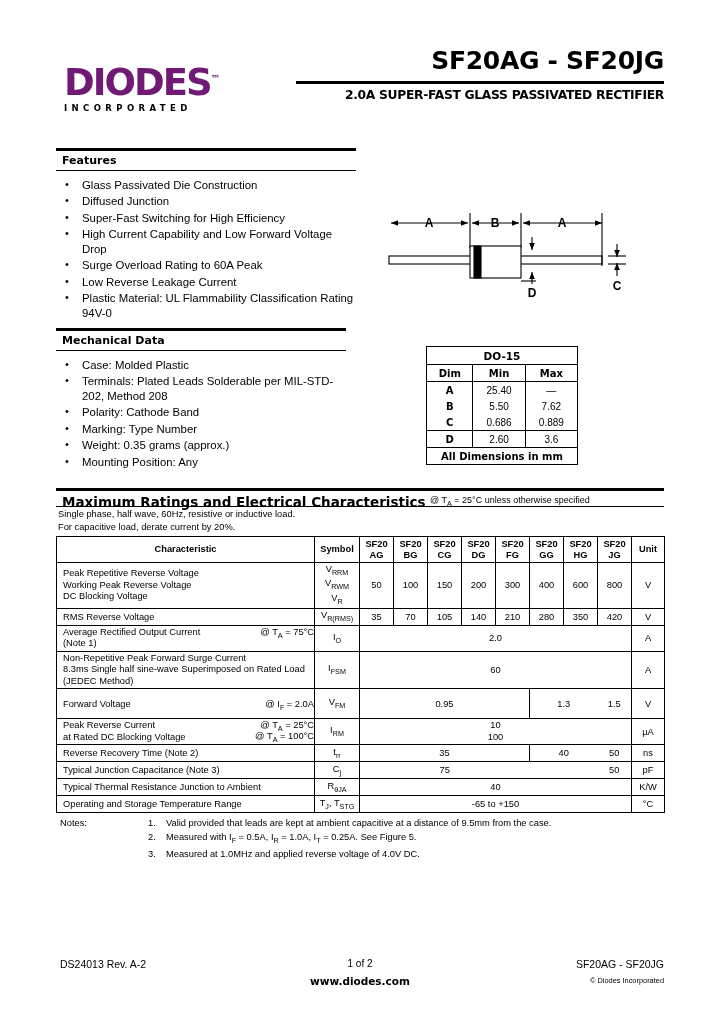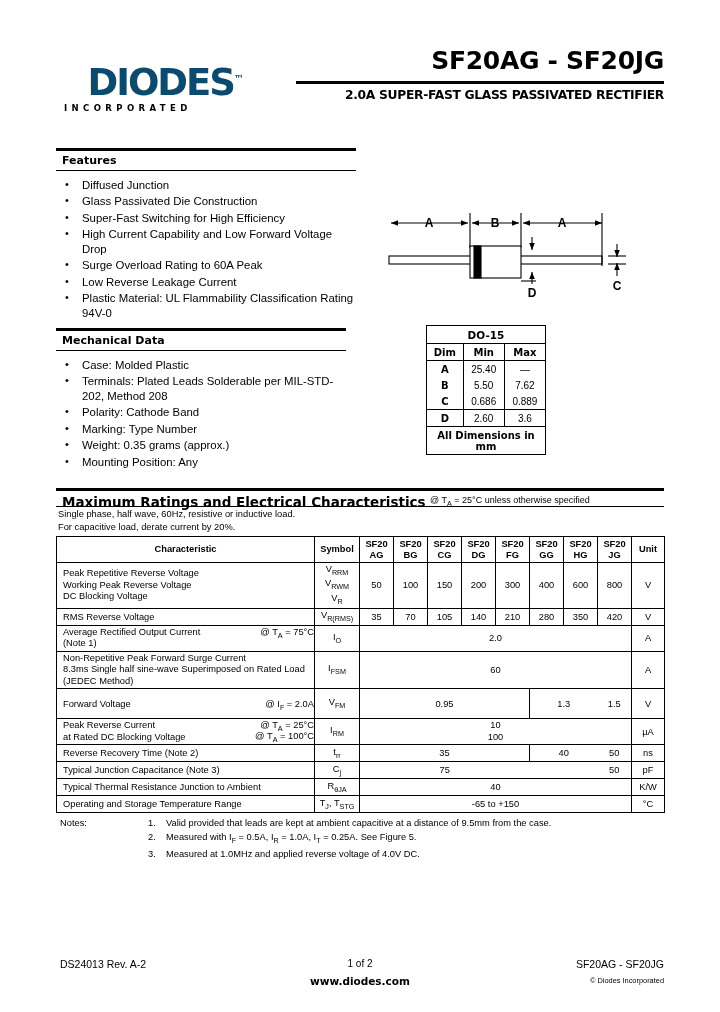--- a/index.html
+++ b/index.html
@@ -13,21 +13,21 @@
     overflow:hidden;
   }
   .page { position:absolute; left:0; top:0; width:720px; height:1012px; }
 
   
   .header { position:absolute; left:56px; top:46px; width:608px; height:80px; }
   .logo { position:absolute; left:8px; top:14px; width:180px; }
   .logo-word {
     font-size:37px; font-weight:bold; letter-spacing:-2.0px;
     font-family:"DejaVu Sans", sans-serif;
-    line-height:38px; color:#0c4a6e;text-align:right;
+    line-height:38px; color:#701a75;
   }
   .logo-word .tm { font-size:10px; vertical-align:super; letter-spacing:0; }
   .logo-sub {
     font-size:8.5px; font-weight:bold; letter-spacing:4.4px;
     font-family:"DejaVu Sans", sans-serif;
     margin-top:1px; color:#000;
   }
   .hdr-right { position:absolute; left:240px; top:0px; width:368px; text-align:right; }
   .part-title {
     font-size:25px; font-weight:bold; letter-spacing:-0.3px;
@@ -58,21 +58,21 @@
   }
   ul.bl li::before {
     content:"\2022"; position:absolute; left:9px; top:-1px; font-size:11px;
   }
 
   
   .pkg { position:absolute; left:386px; top:180px; width:250px; height:130px; }
 
   
   .dimtbl {
-    position:absolute; left:426px; top:325px; width:120px;
+    position:absolute; left:426px; top:346px; width:152px;
     border-collapse:collapse; font-size:10px;
     font-family:"Liberation Sans", sans-serif;
     border-radius:26px;
   }
   .dimtbl td {
     border:1px solid #000; text-align:center; padding:2.5px 0; height:16px;
   }
   .dimtbl .hd { font-weight:bold; font-family:"DejaVu Sans", sans-serif; font-size:10px; }
   .dimtbl .ttl { font-weight:bold; font-size:10.5px; font-family:"DejaVu Sans", sans-serif; }
   .dimtbl .dimc { font-weight:bold; font-family:"DejaVu Sans", sans-serif; }
@@ -145,22 +145,22 @@
     <div class="hdr-right">
       <div class="part-title">SF20AG - SF20JG</div>
       <div class="hdr-rule"></div>
       <div class="hdr-sub">2.0A SUPER-FAST GLASS PASSIVATED RECTIFIER</div>
     </div>
   </div>
 
   <div class="sec" style="left:56px; top:148px; width:300px;">
     <div class="sec-title">Features</div>
     <ul class="bl">
+      <li>Glass Passivated Die Construction</li>
       <li>Diffused Junction</li>
-      <li>Glass Passivated Die Construction</li>
       <li>Super-Fast Switching for High Efficiency</li>
       <li>High Current Capability and Low Forward Voltage Drop</li>
       <li>Surge Overload Rating to 60A Peak</li>
       <li>Low Reverse Leakage Current</li>
       <li>Plastic Material: UL Flammability Classification Rating 94V-0</li>
     </ul>
   </div>
 
   <div class="sec" style="left:56px; top:328px; width:290px;">
     <div class="sec-title">Mechanical Data</div>

